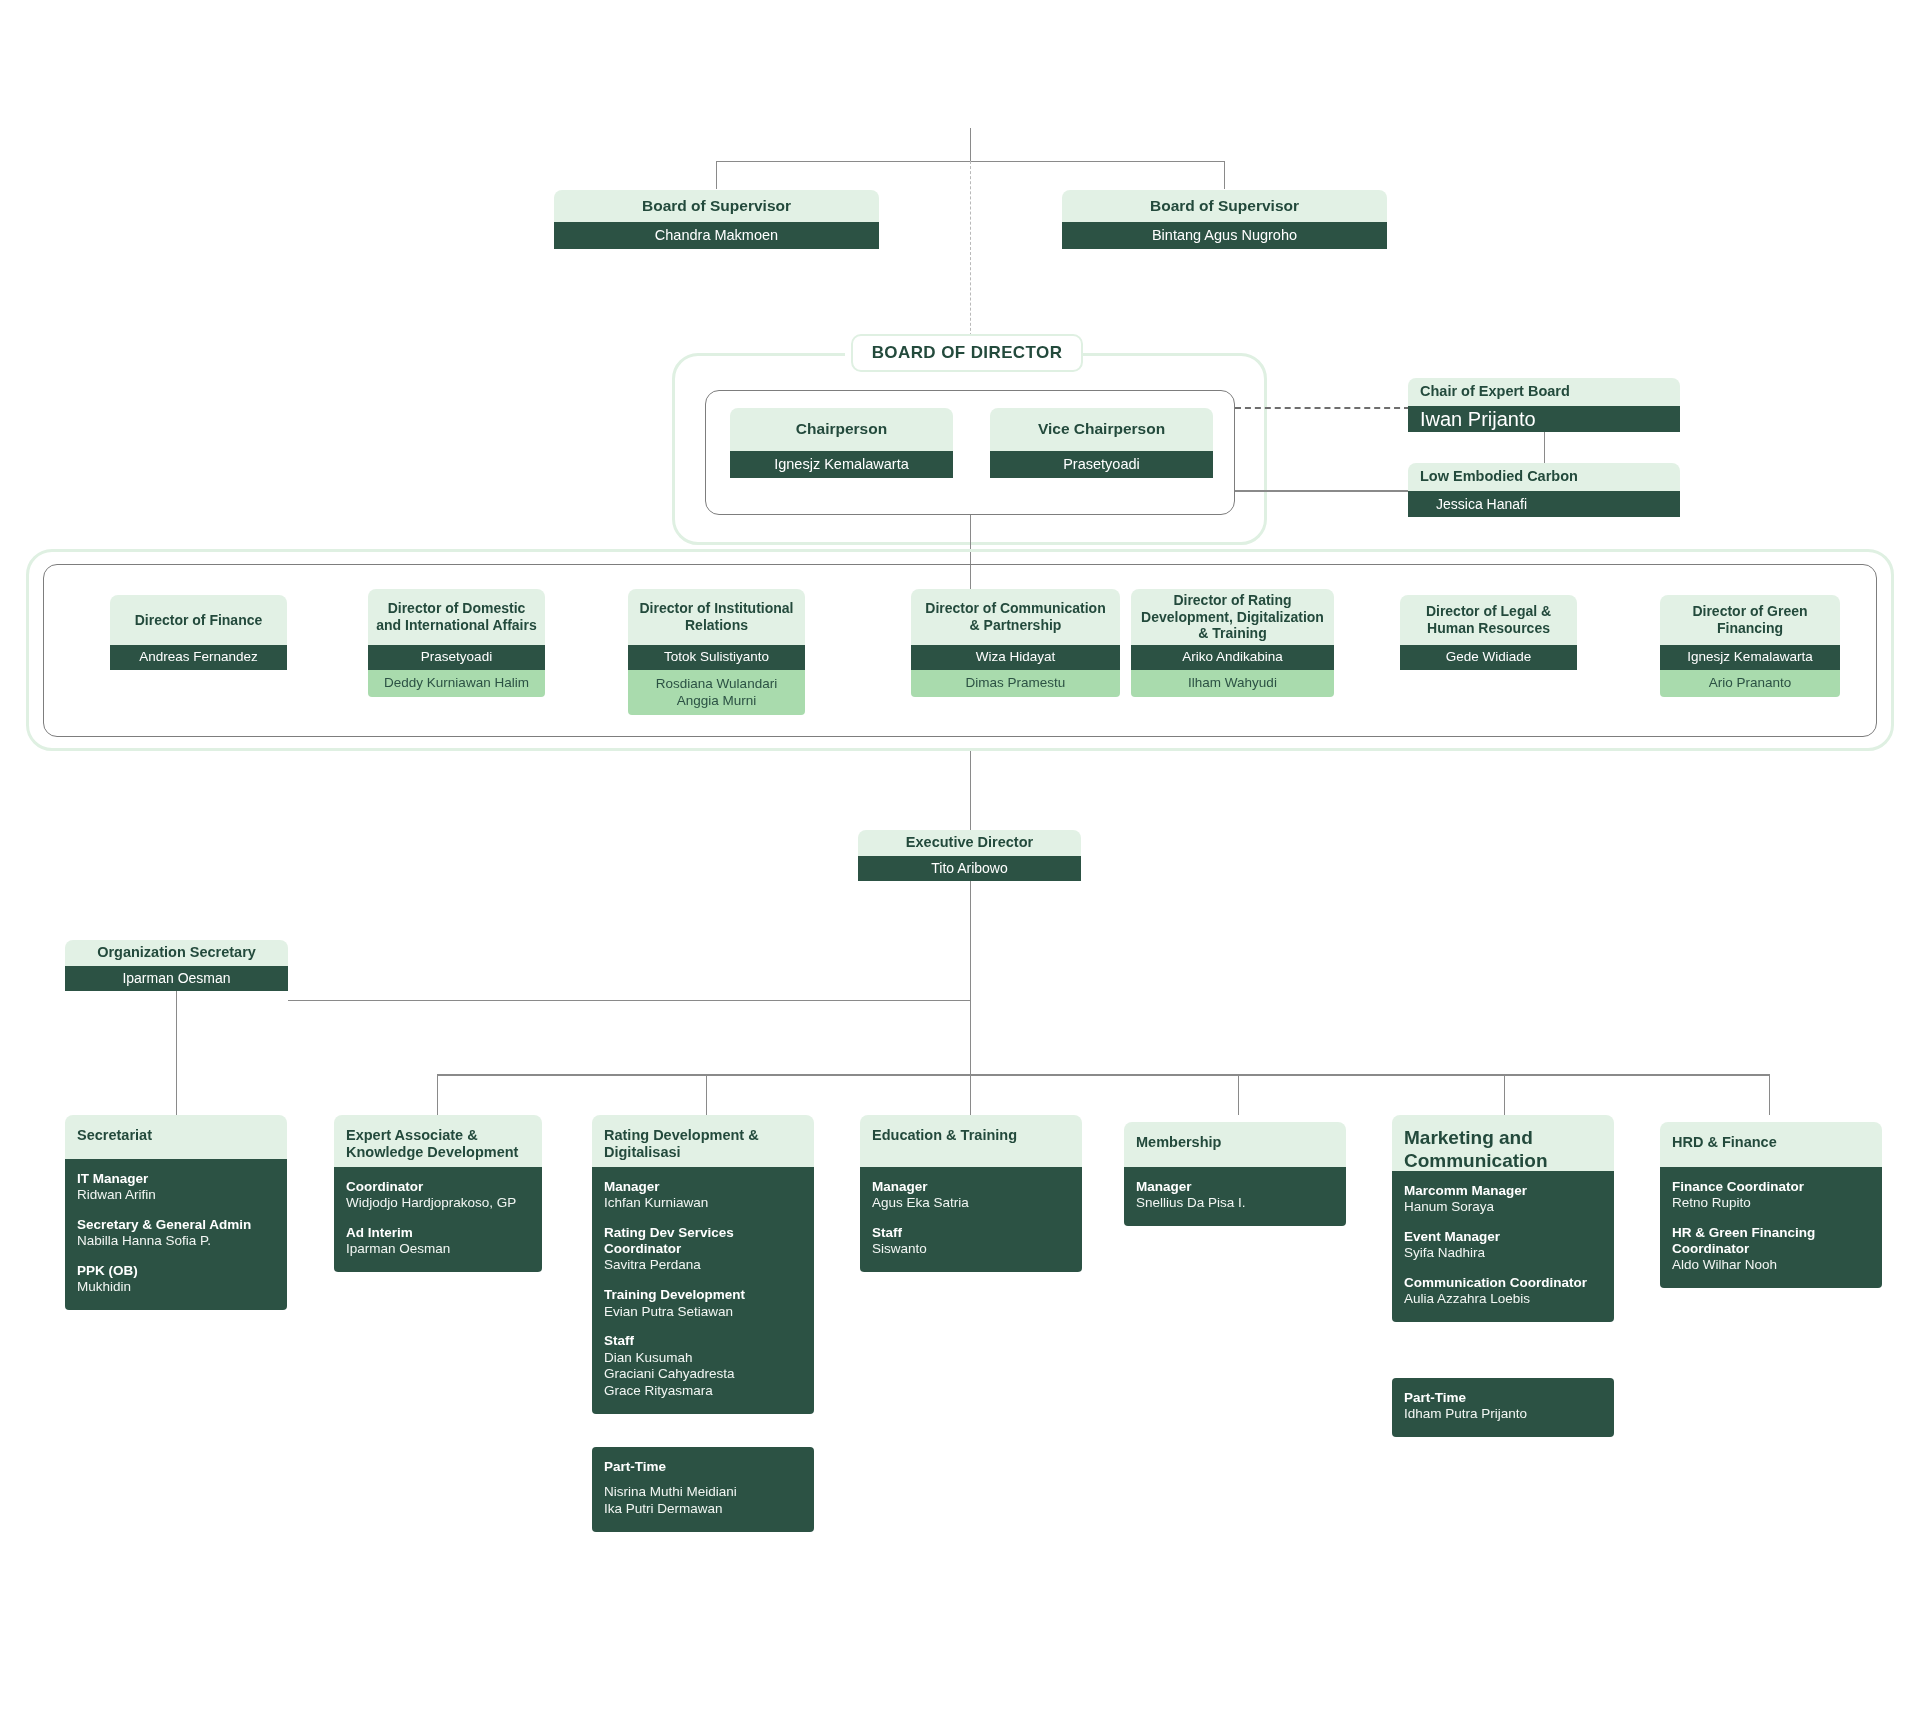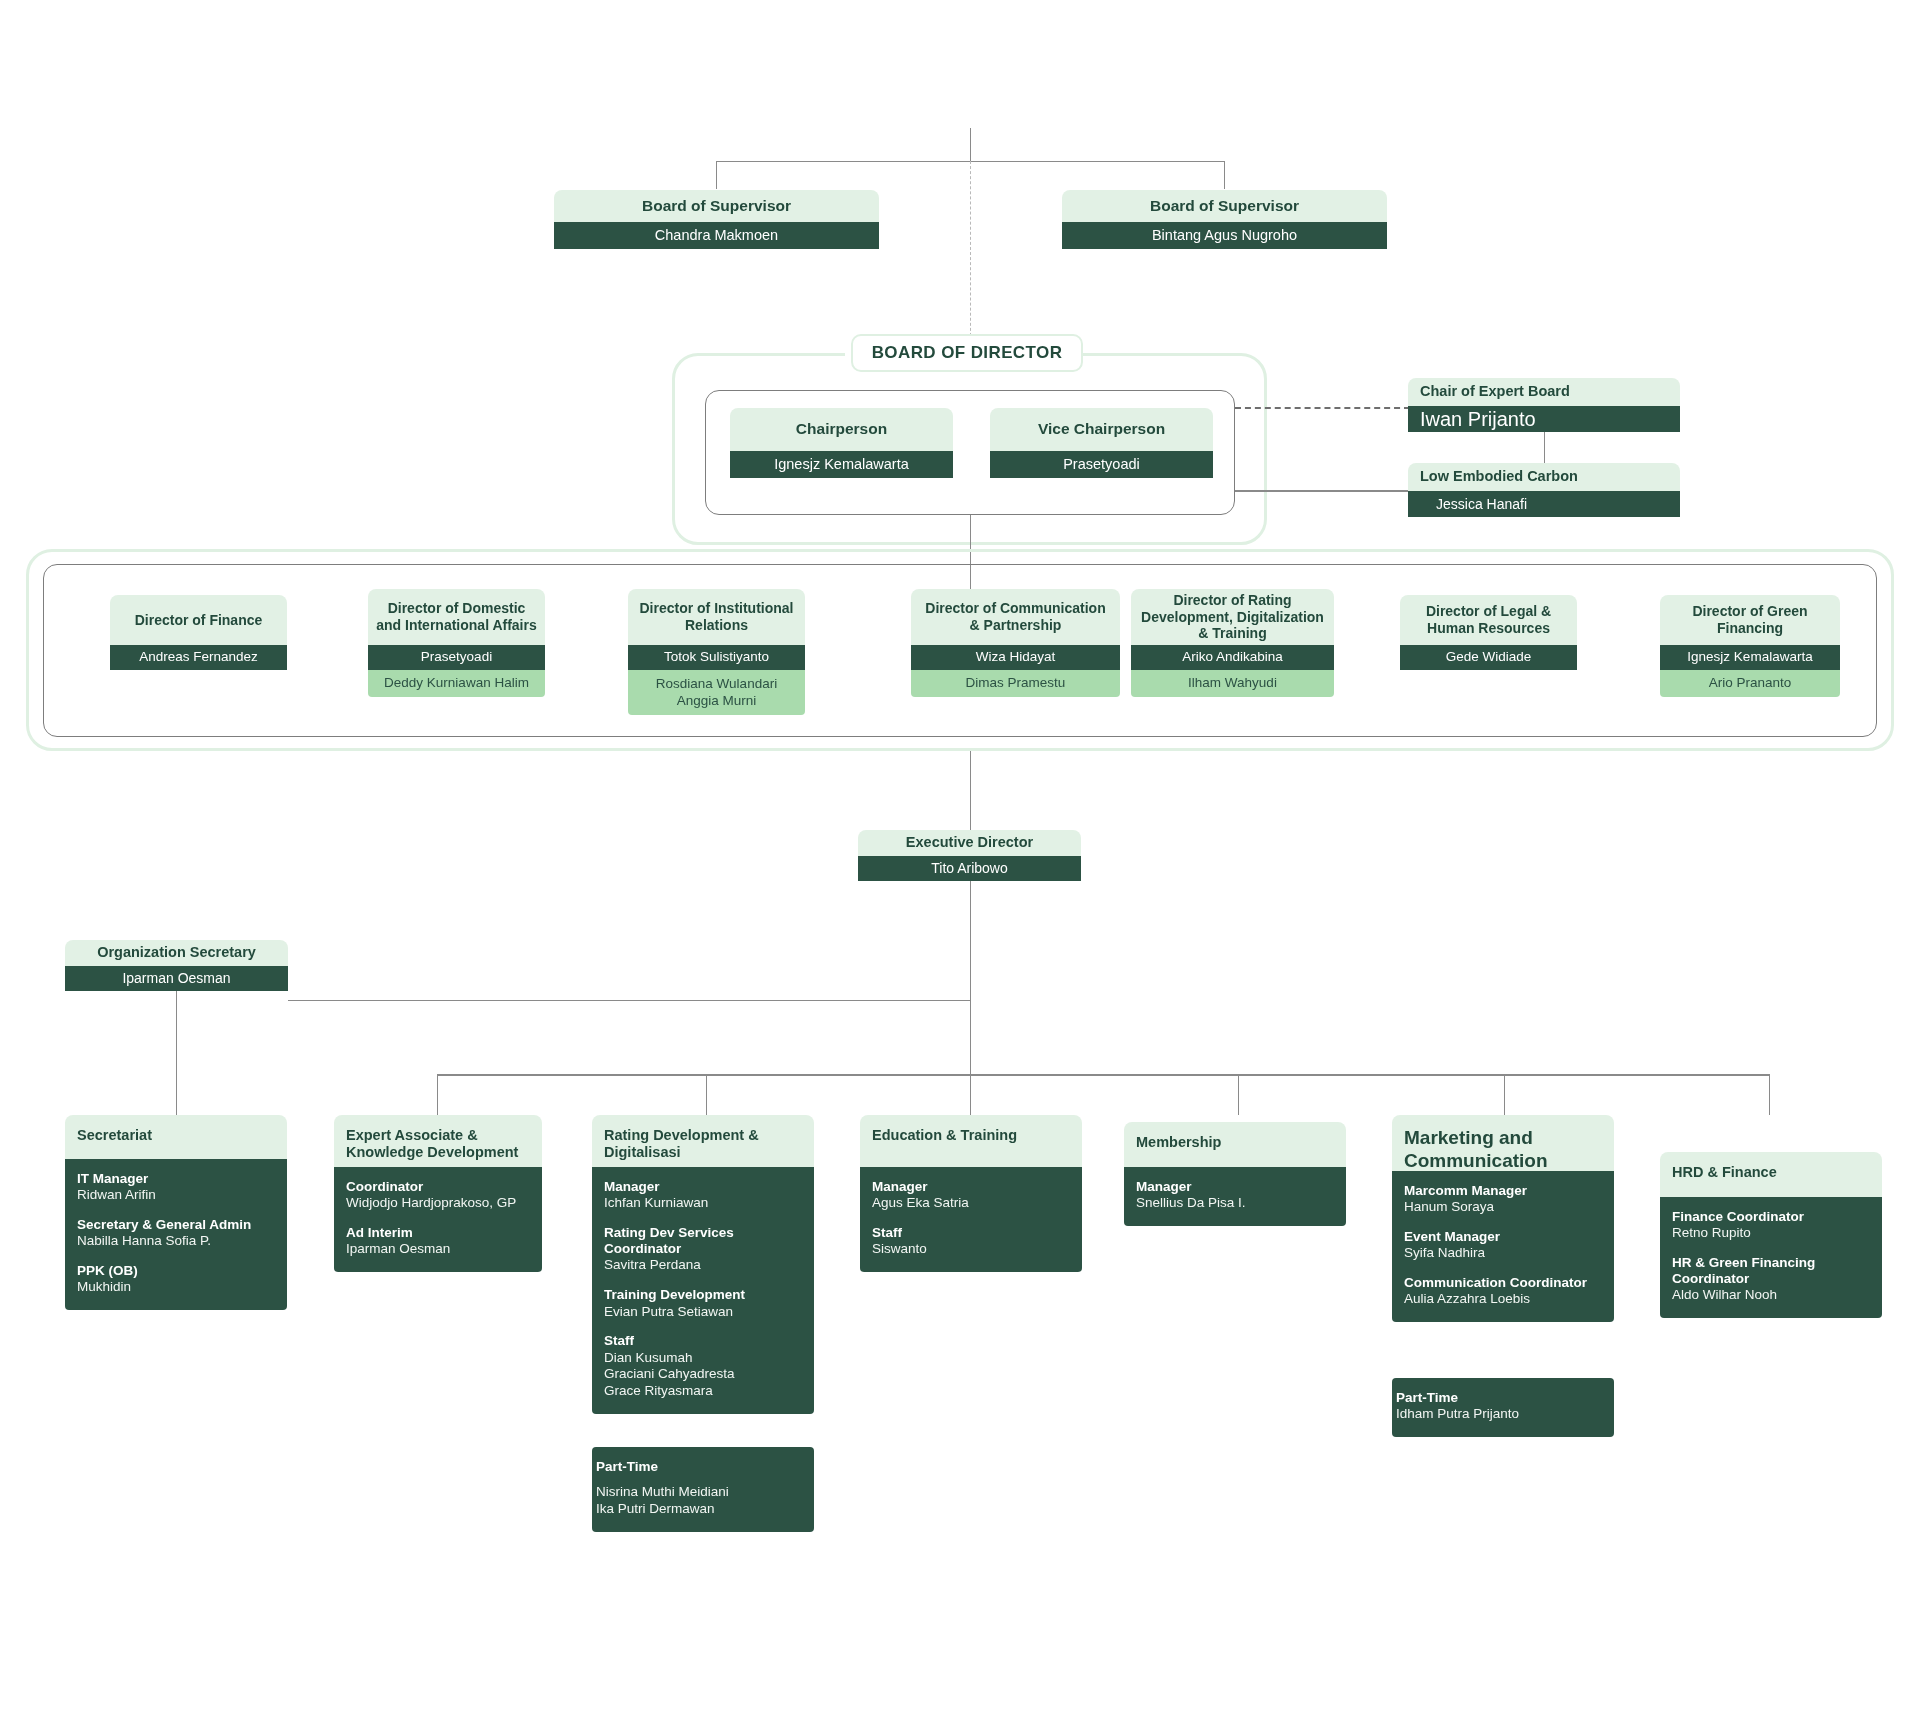--- a/index.html
+++ b/index.html
@@ -72,21 +72,21 @@
     padding:12px 12px 14px 12px;box-sizing:border-box;
     border-radius:0 0 4px 4px;
   }
   .grp{margin-bottom:13px;}
   .grp:last-child{margin-bottom:0;}
   .grp-role{font-weight:bold;line-height:1.2;}
   .grp-person{line-height:1.25;color:#f2f6f3;}
   .pt-card{position:absolute;box-sizing:border-box;}
   .pt-body{
     background:#2c5244;color:#ffffff;border-radius:4px;
-    padding:12px 12px 14px 4px;box-sizing:border-box;
+    padding:12px 12px 14px 12px;box-sizing:border-box;
   }
 </style>
 </head>
 <body>
 
 <div class="stage">
 
 
   <div class="ln lnv" style="left:970px;top:128px;height:33px;"></div>
 
@@ -328,21 +328,21 @@
   </div>
 
   <div class="pt-card" style="left:1392px;top:1378px;width:222px;">
     <div class="pt-body" style="font-size:13.5px;">
       <div class="grp-role">Part-Time</div>
       <div class="grp-person">Idham Putra Prijanto</div>
     </div>
   </div>
 
   <div class="dept" style="left:1660px;top:1122px;width:222px;">
-    <div class="dept-head" style="font-size:14.5px;height:45px;margin-top:30px;">HRD &amp; Finance</div>
+    <div class="dept-head" style="font-size:14.5px;height:45px;">HRD &amp; Finance</div>
     <div class="dept-body" style="font-size:13.5px;">
       <div class="grp">
         <div class="grp-role">Finance Coordinator</div>
         <div class="grp-person">Retno Rupito</div>
       </div>
       <div class="grp">
         <div class="grp-role">HR &amp; Green Financing Coordinator</div>
         <div class="grp-person">Aldo Wilhar Nooh</div>
       </div>
     </div>

